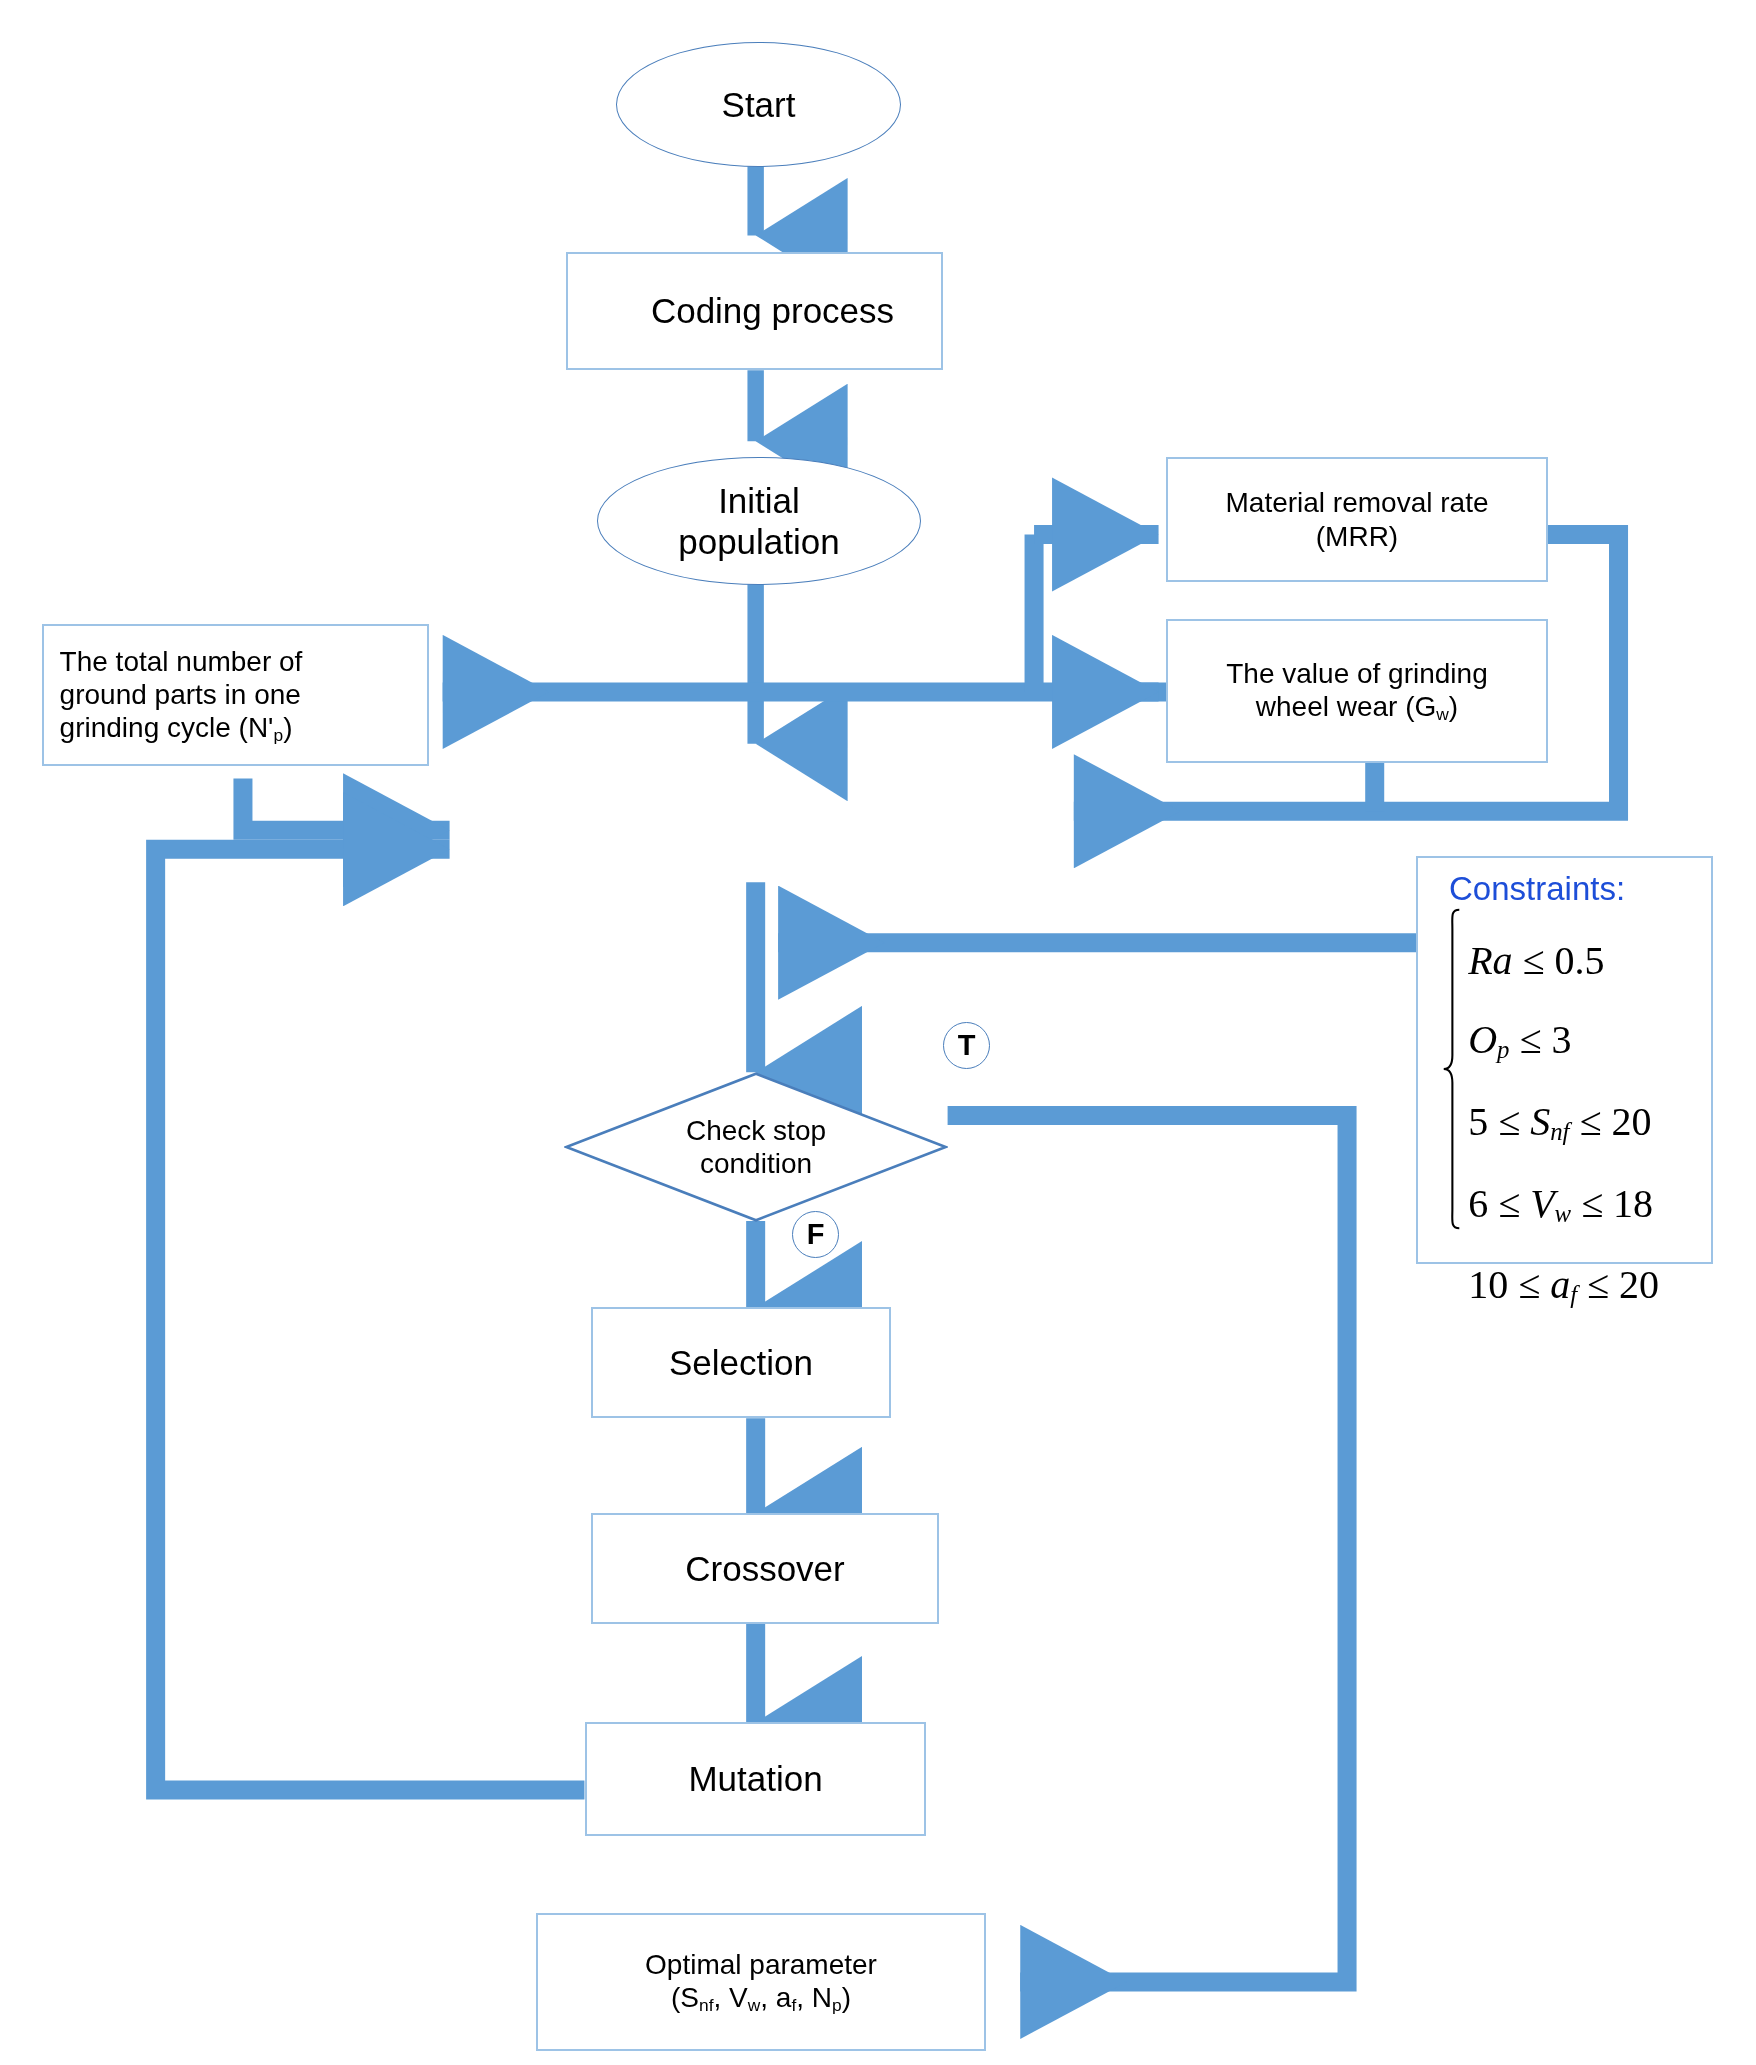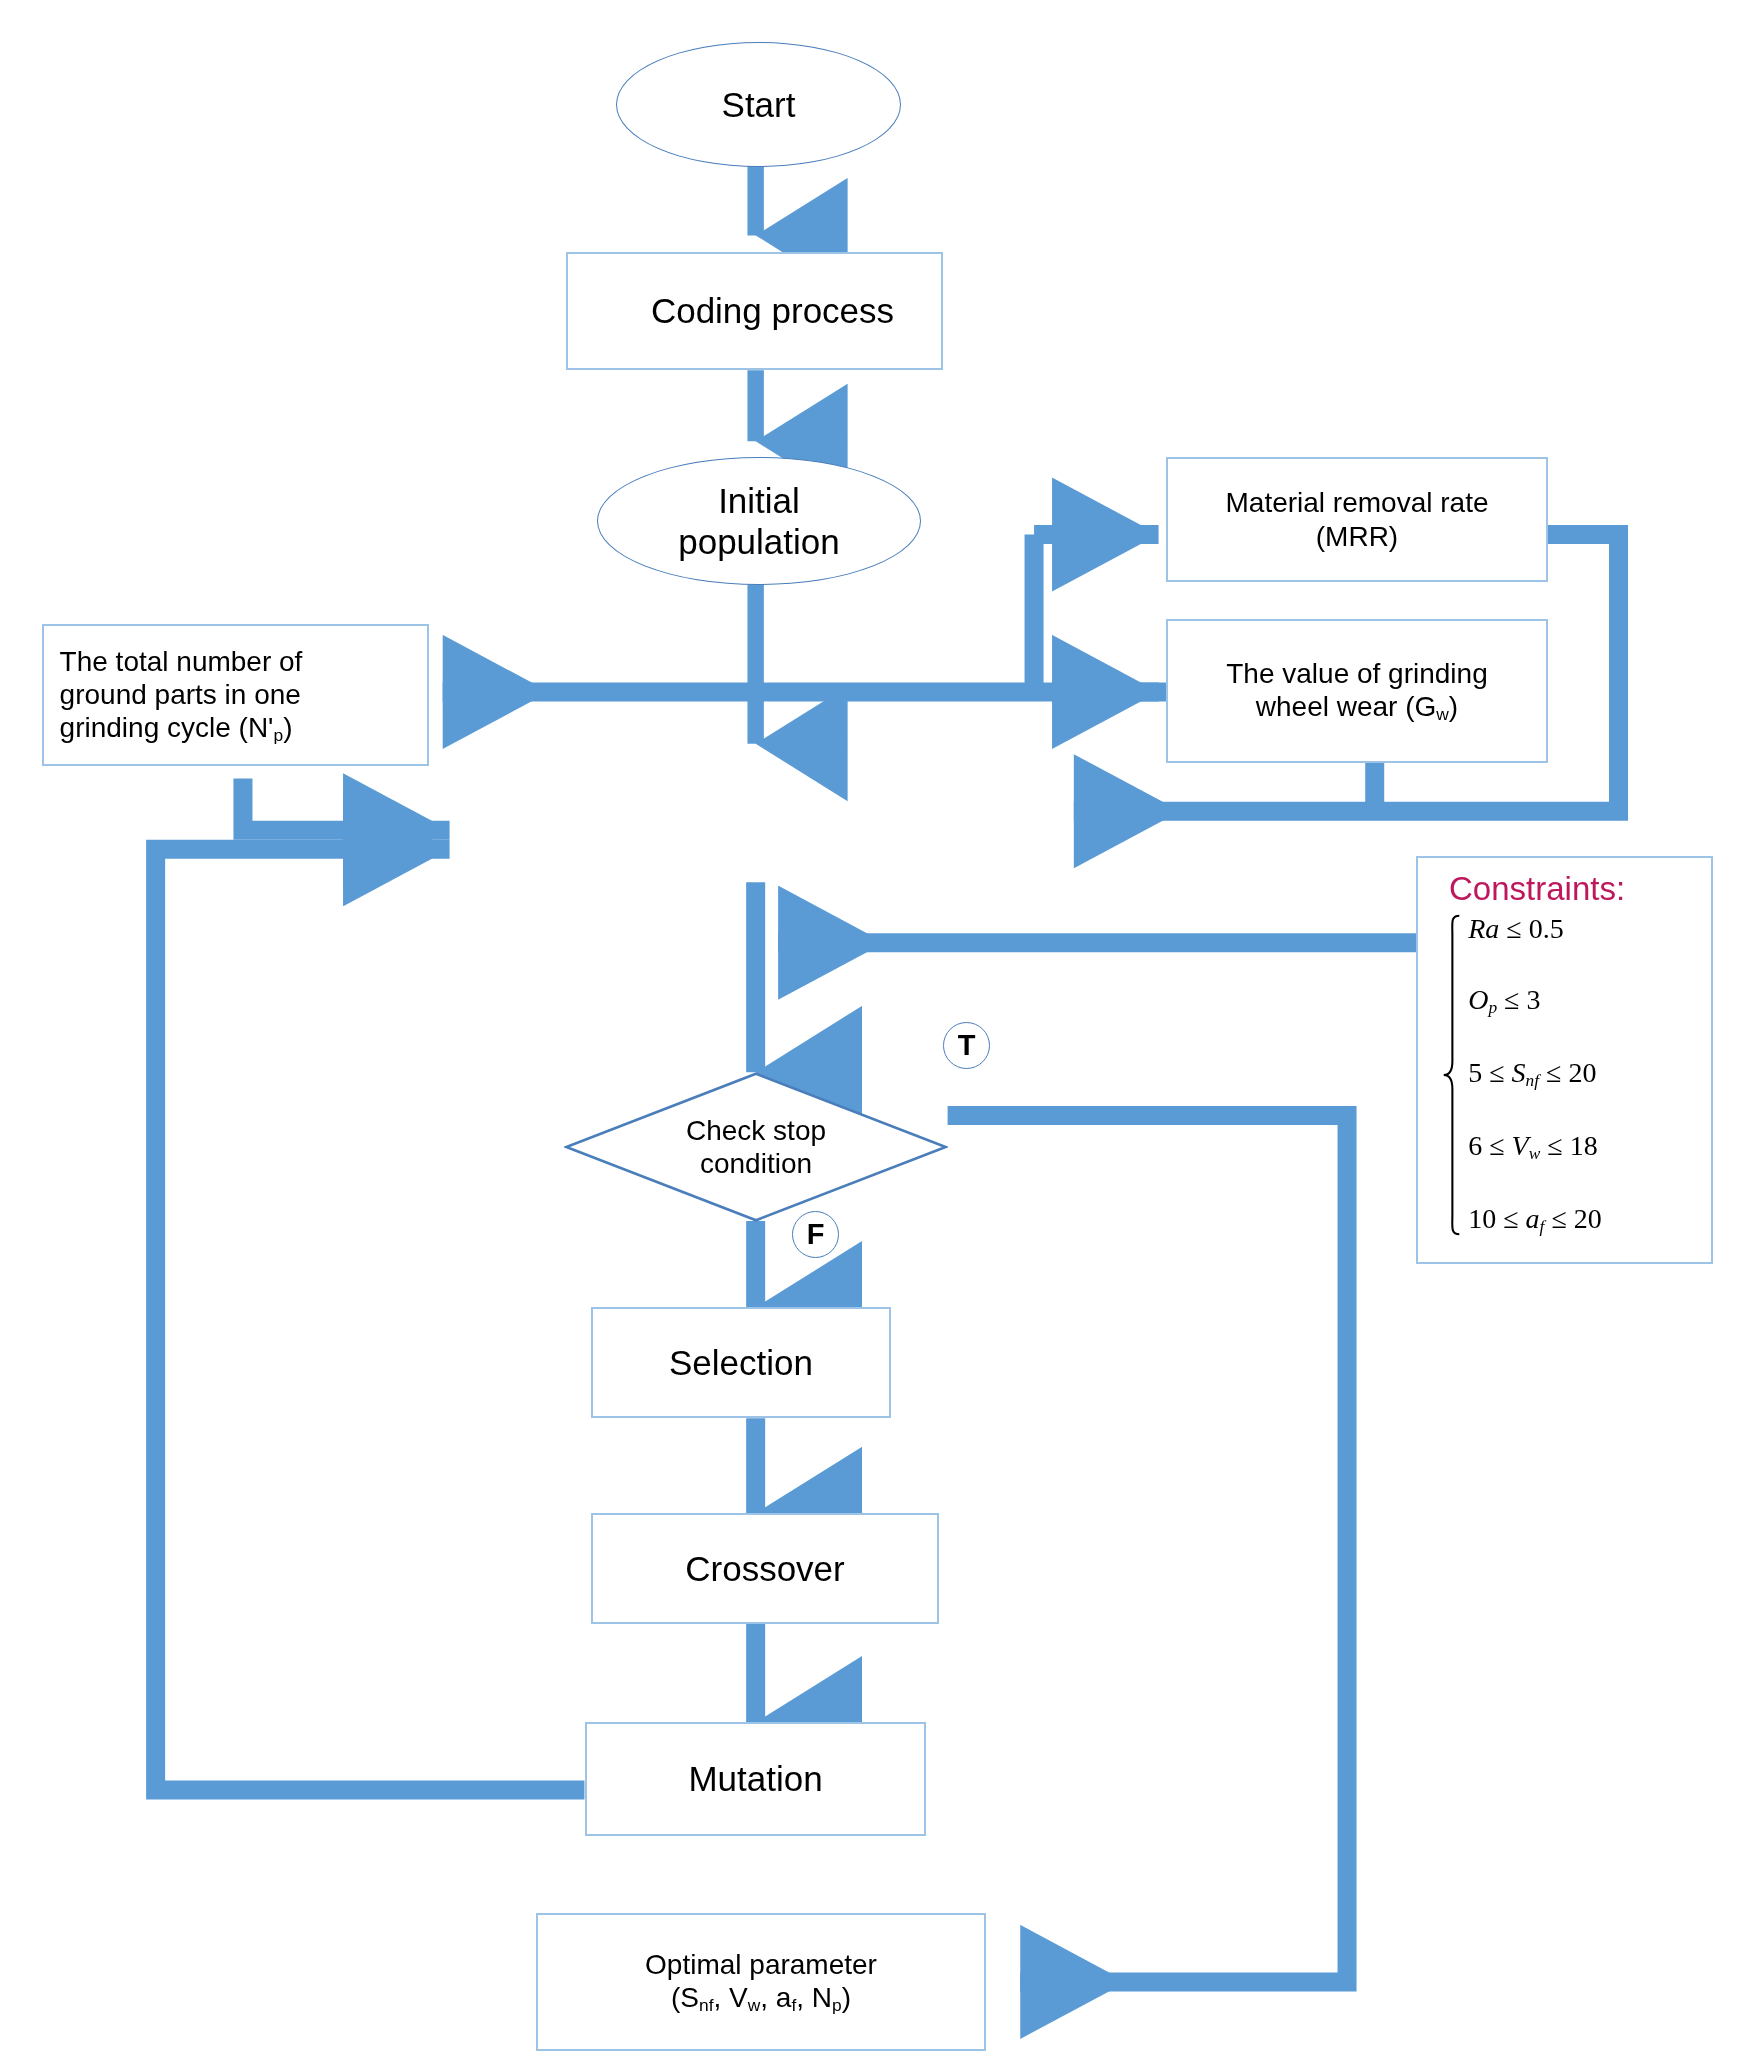--- a/index.html
+++ b/index.html
@@ -81,22 +81,22 @@
   .constraints {
     position: absolute;
     box-sizing: border-box;
     border: 2.6px solid #9DC3E6;
     background: #fff;
     z-index: 5;
     padding: 12px 0 12px 19px;
   }
   .constraints-title {
     font-size: 33px;
-    color: #be185d;
-    margin-bottom: 6px;
+    color: #1d4ed8;
+    margin-bottom: 0;
     padding-left: 12px;
   }
   .constraint-rows {
     position: relative;
     display: flex;
     align-items: stretch;
     padding-left: 5.2px;
   }
   .brace {
     width: 22.5px;
@@ -107,24 +107,25 @@
   .clist {
     display: flex;
     flex-direction: column;
     justify-content: space-between;
     gap: 5.2px;
     padding-left: 3.5px;
   }
   .crow {
     font-family: "Liberation Serif", serif;
     font-style: italic;
-    font-size: 28px;
+    font-size: 40px;
     color: #000;
     white-space: nowrap;
     line-height: 1.05;
+    margin-top: 32px;
   }
   .crow .num { font-style: normal; }
   sub { font-size: 0.62em; vertical-align: -0.22em; }
 </style>
 </head>
 <body>
 
 <div id="canvas">
 
   <svg class="layer" viewBox="0 0 2031 2389">

